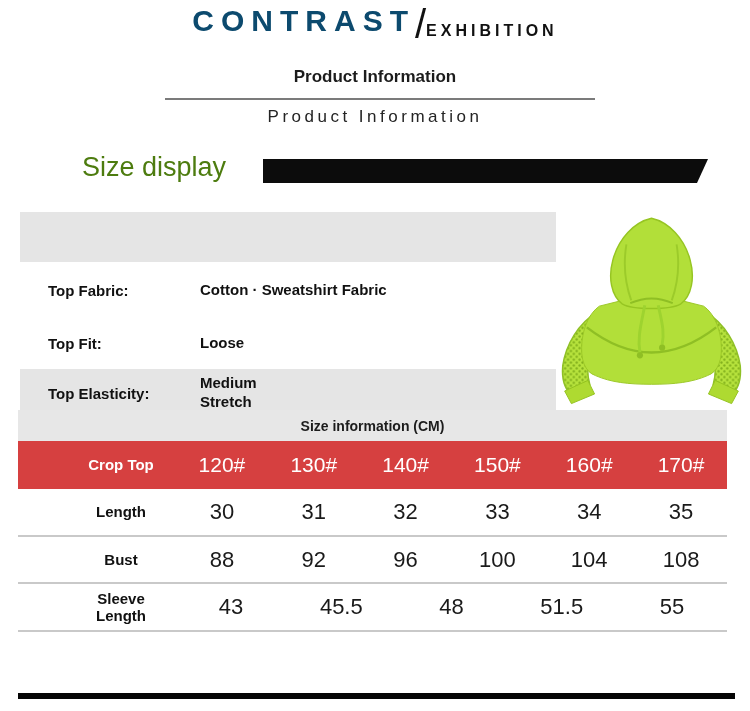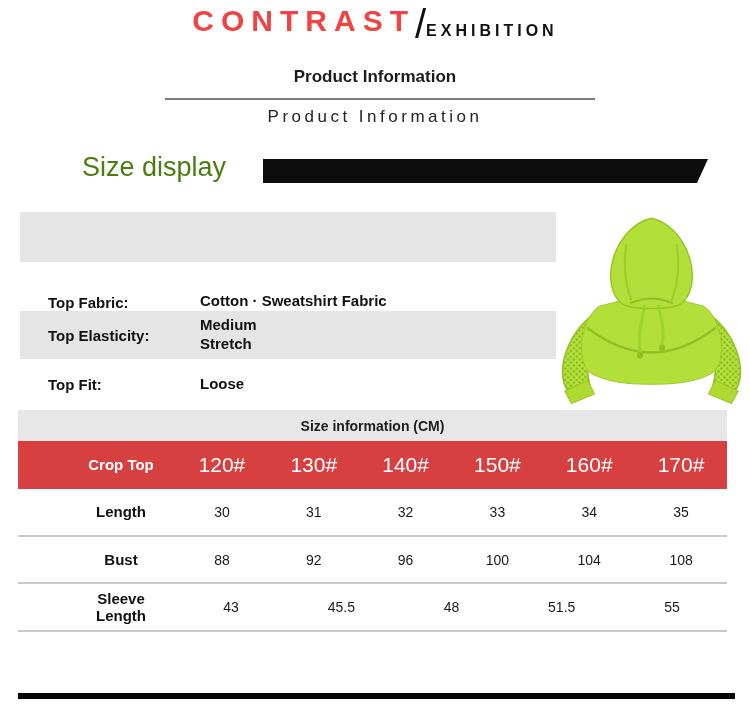--- a/index.html
+++ b/index.html
@@ -4,21 +4,21 @@
 <style>
   * { margin:0; padding:0; box-sizing:border-box; }
   body { background:#ffffff; font-family:"Liberation Sans", sans-serif; }
   #canvas {
     position:relative; width:750px; height:711px; background:#ffffff;
     overflow:hidden; color:#1a1a1a;
   }
 
   
   .brand { position:absolute; top:4px; left:0; width:100%; text-align:center; white-space:nowrap; }
-  .brand-main { font-size:30px; font-weight:600; letter-spacing:7px; color:#ef4444; vertical-align:top; }
+  .brand-main { font-size:30px; font-weight:600; letter-spacing:7px; color:#0c4a6e; vertical-align:top; }
   .brand-slash { font-size:40px; font-weight:300; color:#111; vertical-align:top; line-height:1; }
   .brand-sub { font-size:16px; font-weight:600; letter-spacing:4px; color:#111; vertical-align:top; position:relative; top:18px;margin-top:20px; }
 
   
   .section-bold { position:absolute; top:67px; left:0; width:100%; text-align:center; font-size:17px; font-weight:700; color:#1c1c1c; }
   .section-rule { position:absolute; top:98px; left:165px; width:430px; height:2px; background:#7b7b7b; }
   .section-spaced { position:absolute; top:107px; left:0; width:100%; text-align:center; font-size:17px; font-weight:400; letter-spacing:3.5px; color:#242424; }
 
   
   .size-display-label { position:absolute; top:152px; left:82px; font-size:27px; font-weight:400; color:#4d7c0f; }
@@ -26,42 +26,42 @@
     position:absolute; top:159px; left:263px; width:445px; height:24px; background:#0c0c0c;
     clip-path:polygon(0 0, 100% 0, calc(100% - 11px) 100%, 0 100%);
   }
 
   
   .attr-table { position:absolute; top:212px; left:20px; width:536px; }
   .attr-row { display:flex; align-items:center; }
   .attr-row.gray { background:#e5e5e5; }
   .attr-row.white { background:#ffffff; }
   .attr-row-0 { height:50px; }
-  .attr-row-1 { height:49px;align-items:flex-end; }
+  .attr-row-1 { height:56px; }
   .attr-row-2 { height:48px; }
   .attr-row-3 { height:51px; }
   .attr-label { width:180px; padding-left:28px; font-size:15px; font-weight:700; color:#111; }
   .attr-value { width:120px; font-size:15px; font-weight:700; color:#111; line-height:1.25; }
 
   
   .hoodie-wrap { position:absolute; top:213px; left:555px; width:193px; height:194px; }
 
   
   .size-table { position:absolute; top:410px; left:18px; width:709px; }
   .st-title { height:31px; background:#e7e7e7; display:flex; align-items:center; justify-content:center;
               font-size:14px; font-weight:700; color:#1c1c1c; }
   .st-red { height:48px; background:#d64040; display:flex; align-items:center; color:#ffffff; }
   .st-cell-label { width:110px; text-align:center; font-size:15px; font-weight:700; line-height:1.15;margin-left:48px; }
   .st-cell { flex:1; text-align:center; }
   .st-red .st-cell { font-size:21px; font-weight:500; }
   .st-row { display:flex; align-items:center; border-bottom:2px solid #c9c9c9; background:#fff; color:#1a1a1a; }
   .st-row-0 { height:48px; }
   .st-row-1 { height:47px; }
   .st-row-2 { height:48px; }
-  .st-row .st-cell { font-size:14px; font-weight:500; }
+  .st-row .st-cell { font-size:22px; font-weight:500; }
   .st-row .st-cell-label { font-size:15px; font-weight:700; color:#111; }
   .st-row .st-cell-label span { display:inline-block; max-width:62px; }
 
   
   .bottom-bar { position:absolute; top:693px; left:18px; width:717px; height:6px; background:#050505; }
 </style>
 </head>
 <body>
 
 <div id="canvas">
@@ -76,27 +76,27 @@
 
   <div class="size-display-label">Size display</div>
   <div class="size-display-bar"></div>
 
   <div class="attr-table">
     <div class="attr-row attr-row-0 gray"></div>
     <div class="attr-row attr-row-1 white">
       <div class="attr-label">Top Fabric:</div>
       <div class="attr-value" style="width:240px;">Cotton · Sweatshirt Fabric</div>
     </div>
+    <div class="attr-row attr-row-3 white">
+      <div class="attr-label">Top Fit:</div>
+      <div class="attr-value">Loose</div>
+    </div>
     <div class="attr-row attr-row-2 gray">
       <div class="attr-label">Top Elasticity:</div>
       <div class="attr-value" style="width:80px;">Medium Stretch</div>
-    </div>
-    <div class="attr-row attr-row-3 white">
-      <div class="attr-label">Top Fit:</div>
-      <div class="attr-value">Loose</div>
     </div>
   </div>
 
   <div class="hoodie-wrap">
     <svg width="193" height="194" viewBox="0 0 200 200">
       <defs>
         <pattern id="mesh" width="6" height="6" patternUnits="userSpaceOnUse">
           <rect width="6" height="6" fill="#b6e23c"></rect>
           <circle cx="1.5" cy="1.5" r="1.2" fill="#82b01c"></circle>
           <circle cx="4.5" cy="4.5" r="1.2" fill="#82b01c"></circle>

